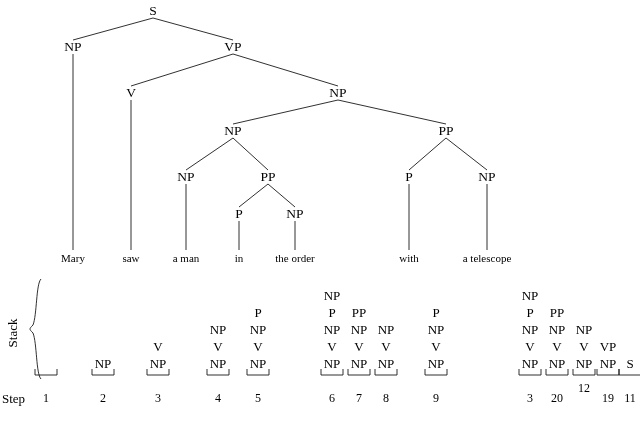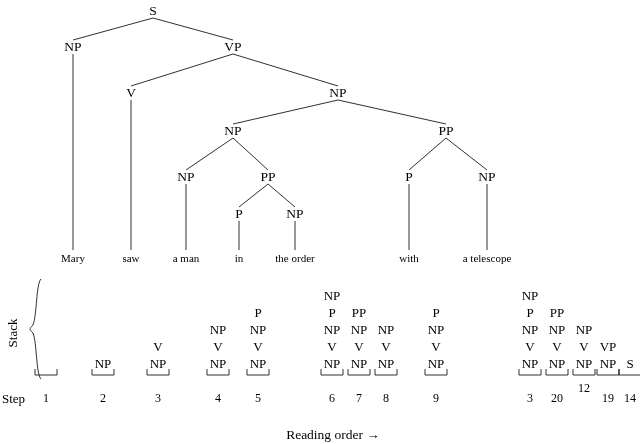--- a/index.html
+++ b/index.html
@@ -162,19 +162,18 @@
       <div class="stackcell" style="left: 557px; top: 363px;">NP</div>
       <div class="stepnum" style="left: 557px; top: 398px;">20</div>
       <div class="stackcell" style="left: 584px; top: 329px;">NP</div>
       <div class="stackcell" style="left: 584px; top: 346px;">V</div>
       <div class="stackcell" style="left: 584px; top: 363px;">NP</div>
       <div class="stepnum" style="left: 584px; top: 388px;">12</div>
       <div class="stackcell" style="left: 608px; top: 346px;">VP</div>
       <div class="stackcell" style="left: 608px; top: 363px;">NP</div>
       <div class="stepnum" style="left: 608px; top: 398px;">19</div>
       <div class="stackcell" style="left: 630px; top: 363px;">S</div>
-      <div class="stepnum" style="left: 630px; top: 398px;">14</div>
+      <div class="stepnum" style="left: 630px; top: 398px;">11</div>
     </div>
 
   <div class="stacklabel" style="left: 12px; top: 333px;">Stack</div>
   <div class="steplabel" style="left: 2px; top: 398px;">Step</div>
-  <div class="readorder" style="left: 333px; top: 435px;">Reading order →</div>
 </div>
 
 </body></html>

